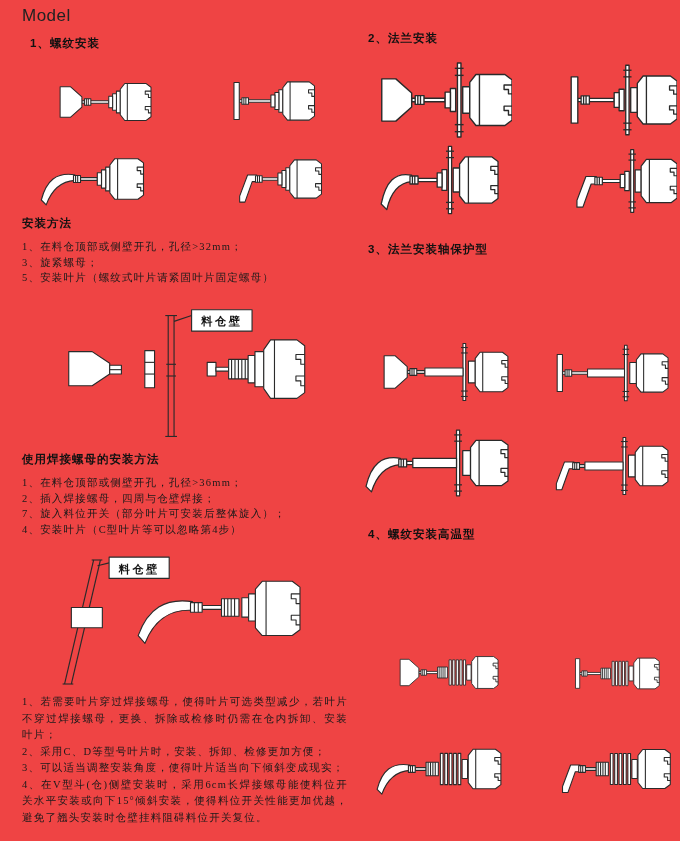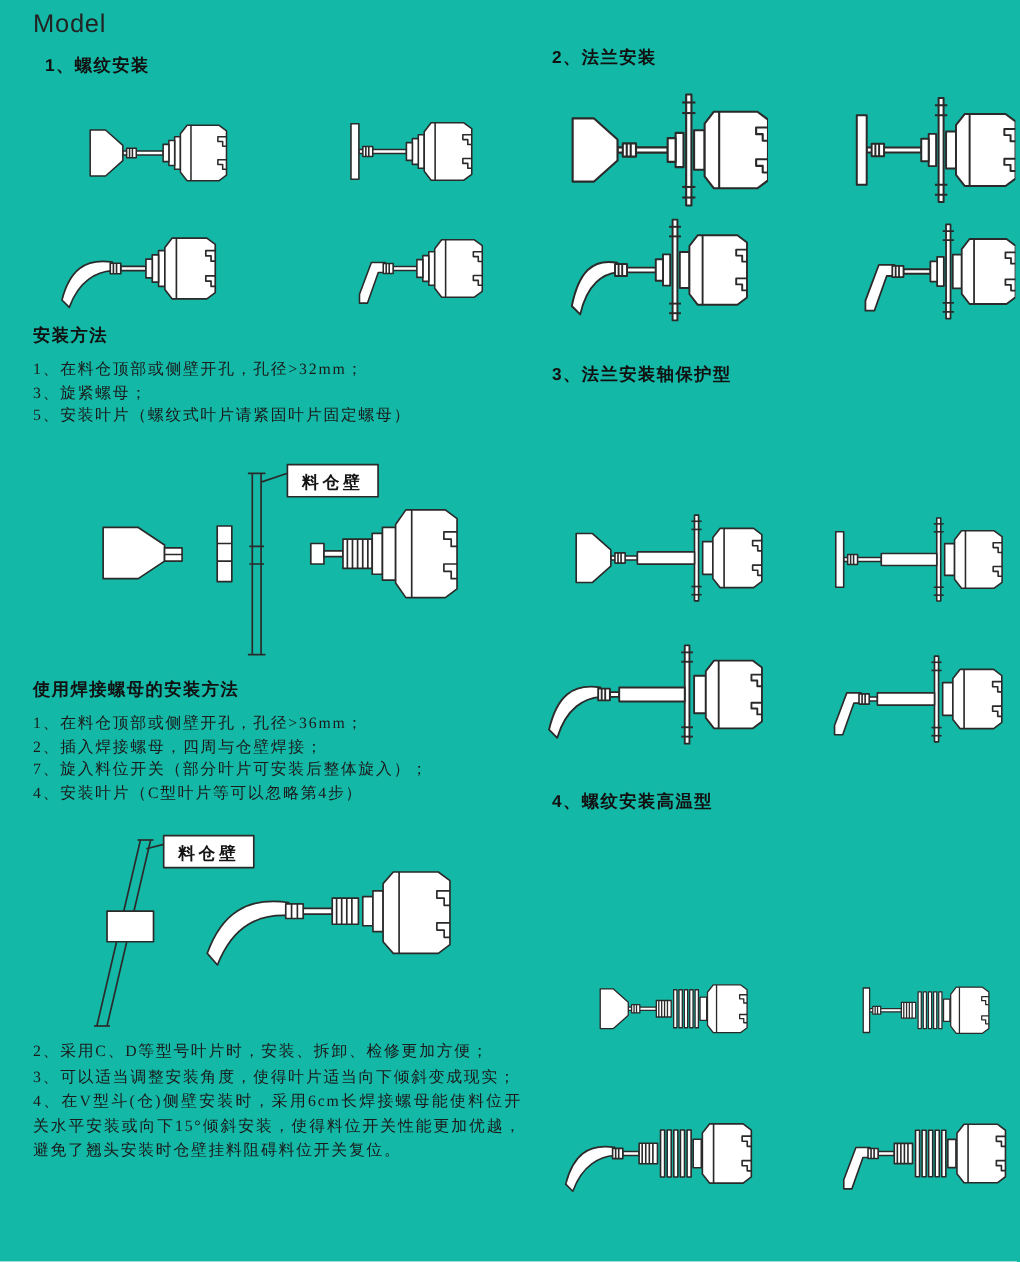--- a/index.html
+++ b/index.html
@@ -1,16 +1,16 @@
 <!DOCTYPE html>
 <html><head>
 <meta charset="utf-8">
 <style>
   html,body{margin:0;padding:0;background:#fff;}
-  .page{position:relative;width:680px;height:841px;background:#14b8a6;
+  .page{position:relative;width:680px;height:841px;background:#ef4444;
         font-family:"Liberation Sans",sans-serif;color:#1c1c1c;overflow:hidden;}
   .title{position:absolute;left:22px;top:6px;font-size:17px;font-weight:500;
          letter-spacing:.5px;color:#222;}
   .sec-h{position:absolute;font-size:11.5px;font-weight:bold;letter-spacing:1px;color:#111;margin-left:10px;}
   .block{position:absolute;width:324px;}
   .block-h{font-size:11.5px;font-weight:bold;letter-spacing:1px;color:#111;margin:0 0 8px 0;
            font-family:Liberation Sans, sans-serif;}
   .steps{list-style:none;margin:0;padding:0;font-size:10.5px;line-height:15.5px;
          letter-spacing:1.2px;font-family:"Liberation Serif",serif;color:#1a1a1a;}
   .paras .item{font-size:10.5px;line-height:16.5px;letter-spacing:1.2px;text-align:justify;
@@ -438,18 +438,19 @@
     <div class="block-h">使用焊接螺母的安装方法</div>
     <ol class="steps">
       <li>1、在料仓顶部或侧壁开孔，孔径&gt;36mm；</li>
       <li>2、插入焊接螺母，四周与仓壁焊接；</li>
       <li>7、旋入料位开关（部分叶片可安装后整体旋入）；</li>
       <li>4、安装叶片（C型叶片等可以忽略第4步）</li>
     </ol>
   </div>
 
   <div class="block paras" style="left:22px;top:694px;width:326px;">
+    <div class="item">1、若需要叶片穿过焊接螺母，使得叶片可选类型减少，若叶片不穿过焊接螺母，更换、拆除或检修时仍需在仓内拆卸、安装叶片；</div>
     <div class="item">2、采用C、D等型号叶片时，安装、拆卸、检修更加方便；</div>
     <div class="item">3、可以适当调整安装角度，使得叶片适当向下倾斜变成现实；</div>
     <div class="item">4、在V型斗(仓)侧壁安装时，采用6cm长焊接螺母能使料位开关水平安装或向下15°倾斜安装，使得料位开关性能更加优越，避免了翘头安装时仓壁挂料阻碍料位开关复位。</div>
   </div>
 
 </div>
 
 </body></html>

